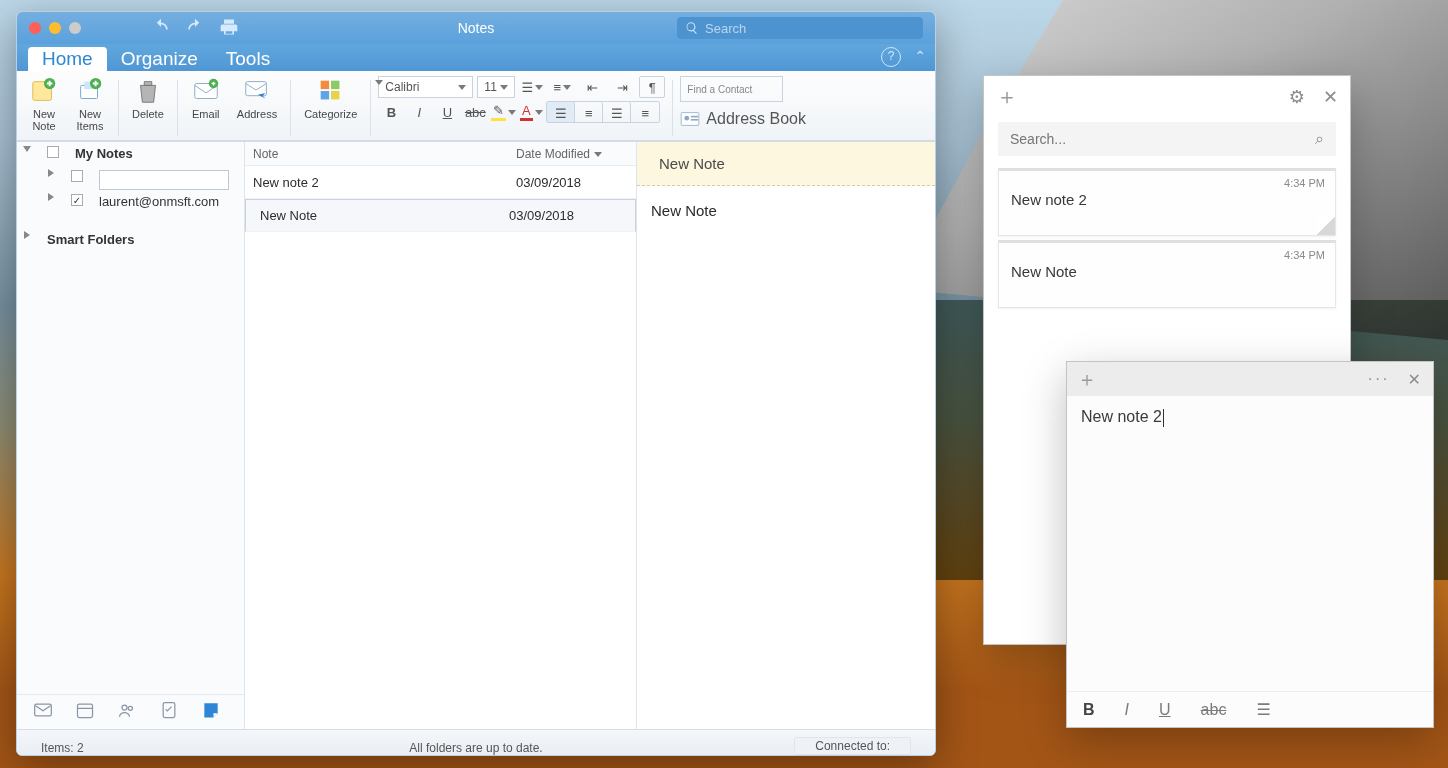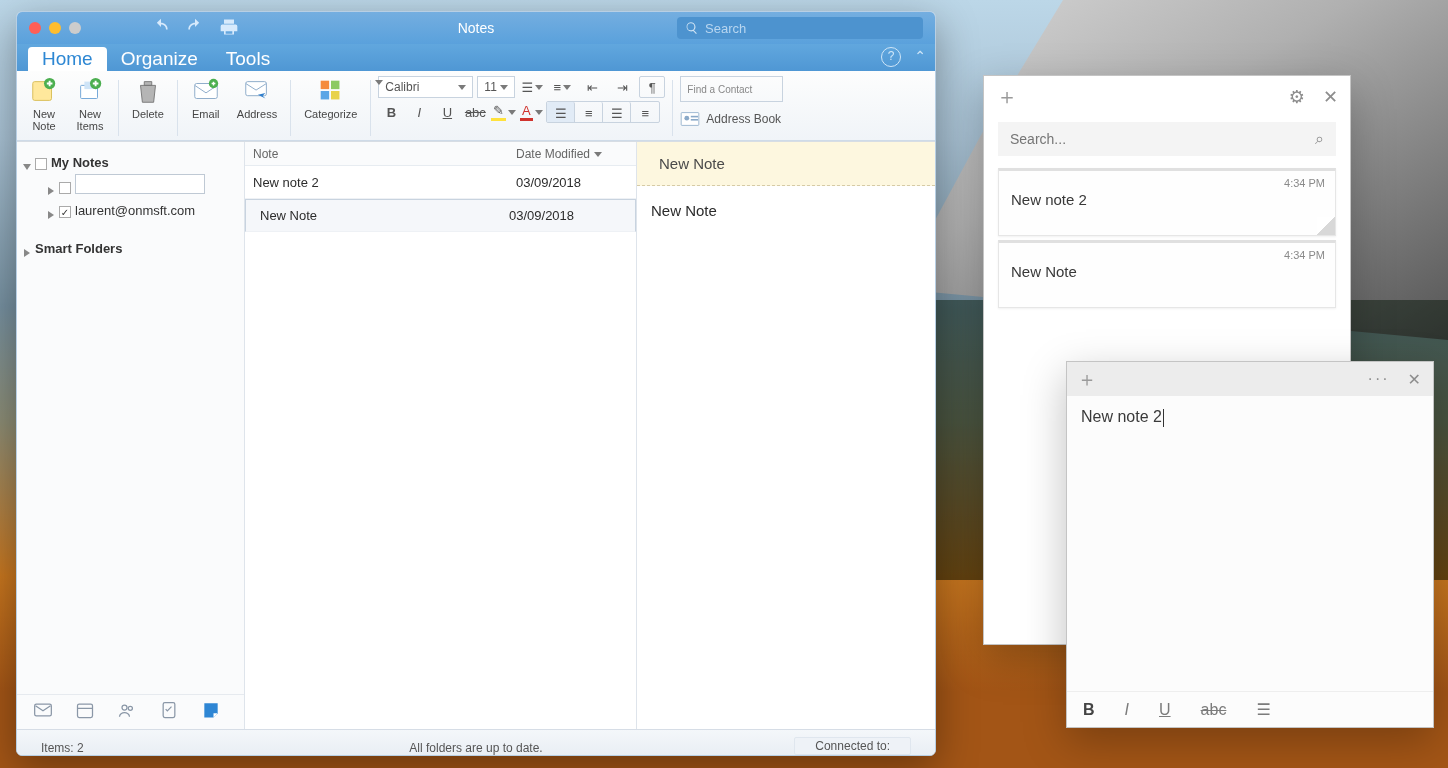--- a/index.html
+++ b/index.html
@@ -45,31 +45,31 @@
   .rbn-ico svg{width:30px;height:30px;}
   .rbn-sub{display:flex;flex-direction:column;gap:3px;}
   .ddrow{display:flex;gap:4px;}
   .sel{height:22px;border:1px solid #c8d3df;background:#fff;display:flex;align-items:center;padding:0 6px;font-size:12px;color:#555;}
   .fontname{width:95px;} .fontsize{width:38px;}
   .tri{border-left:4px solid transparent;border-right:4px solid transparent;border-top:5px solid #7a7a7a;margin-left:auto;}
   .icon-btn{width:26px;height:22px;border:1px solid transparent;display:flex;align-items:center;justify-content:center;font-size:13px;color:#555;border-radius:2px;}
   .btnrow{display:flex;gap:2px;}
   .sep{width:1px;background:#d9e2ec;margin:4px 3px;height:56px;}
   .findbox{height:26px;border:1px solid #c8d3df;width:103px;padding:0 6px;font-size:10px;color:#888;display:flex;align-items:center;}
-  .addrrow{display:flex;align-items:center;height:22px;font-size:12px;color:#555;gap:6px;}
+  .addrrow{display:flex;align-items:center;height:22px;font-size:16px;color:#555;gap:6px;}
   .addrrow svg{width:20px;height:16px;}
   .align-group{display:flex;border:1px solid #c8d3df;height:22px;border-radius:2px;overflow:hidden;}
   .align-group .icon-btn{border:none;border-right:1px solid #c8d3df;width:28px;}
   .align-group .icon-btn.active{background:#e1ebf6;}
 
   
   .panes{flex:1;display:flex;min-height:0;border-top:1px solid #d7dde4;}
   .sidebar{width:228px;border-right:1px solid #dee4eb;display:flex;flex-direction:column;background:#fafbfc;}
   .sb-body{flex:1;padding-top:4px;font-size:13px;color:#333;}
-  .sb-row{display:flex;align-items:flex-end;height:24px;padding-left:6px;gap:4px;}
+  .sb-row{display:flex;align-items:flex-start;height:24px;padding-left:6px;gap:16px;}
   .disclose{border-left:4px solid transparent;border-right:4px solid transparent;border-top:6px solid #888;transform:rotate(0);}
   .disclose.right{transform:rotate(-90deg);}
   .chk{width:12px;height:12px;border:1px solid #aaa;background:#fff;display:inline-flex;align-items:center;justify-content:center;font-size:10px;color:#333;}
   .sb-row.child{padding-left:30px;}
   .sb-input{flex:1;max-width:130px;height:20px;border:1px solid #bfc9d4;background:#fff;padding:0 4px;}
   .sb-foot{height:35px;border-top:1px solid #e6eaef;display:flex;align-items:center;gap:22px;padding:0 16px;color:#8a97a7;}
   .sb-foot svg{width:20px;height:20px;fill:#a9b5c4;}
   .sb-foot .active-note svg{fill:#2e86d4;}
 
   .listpane{width:392px;border-right:1px solid #dee4eb;display:flex;flex-direction:column;}

